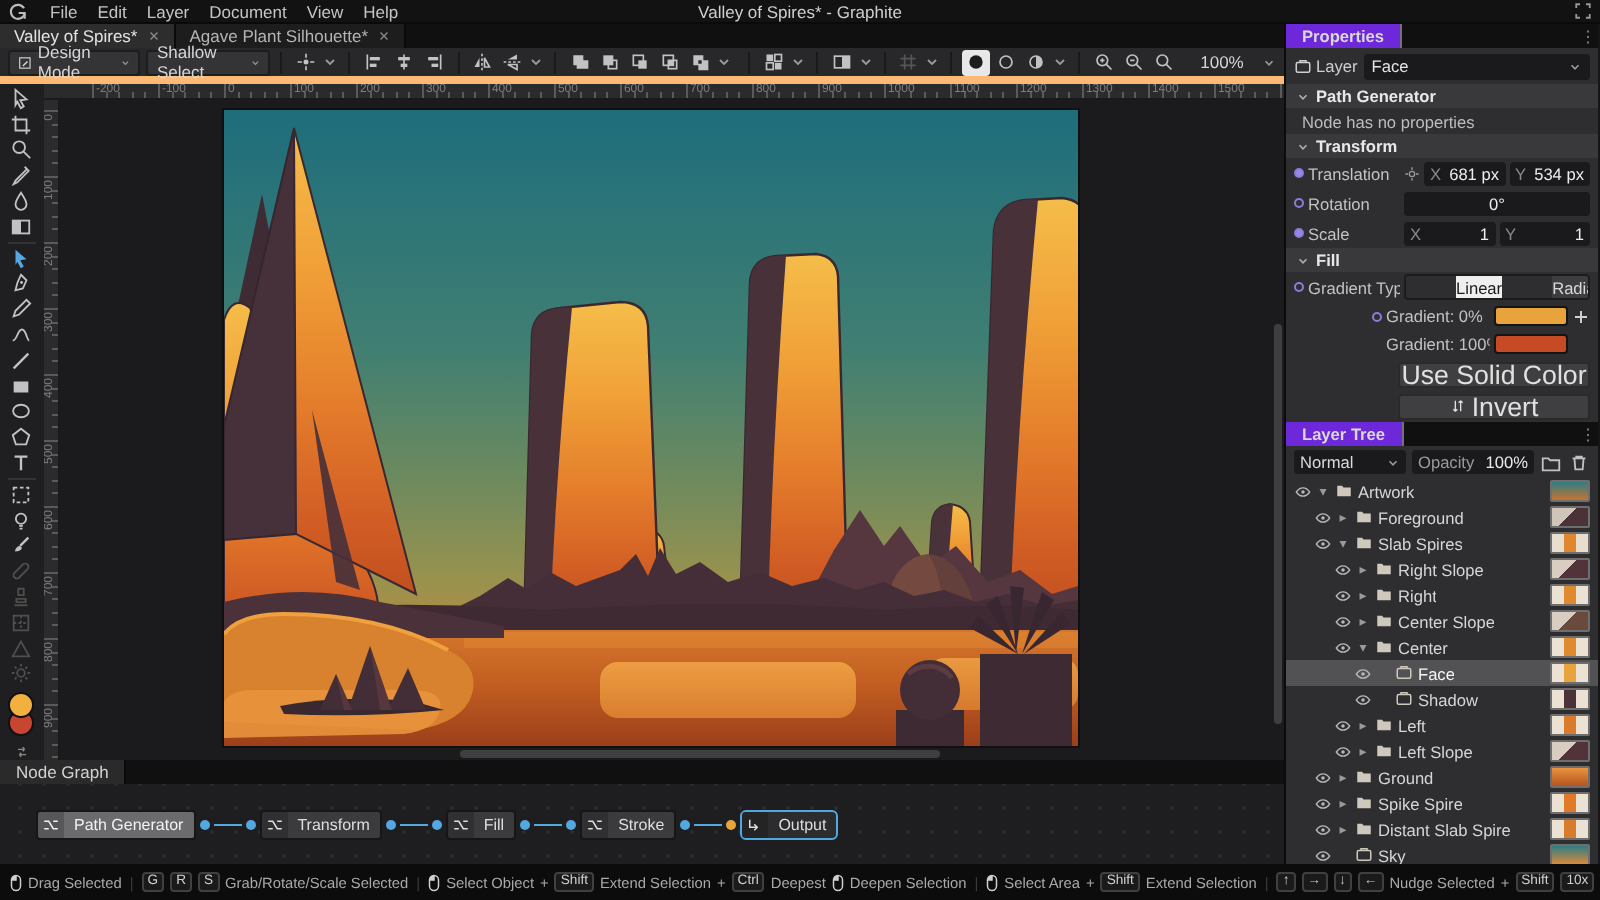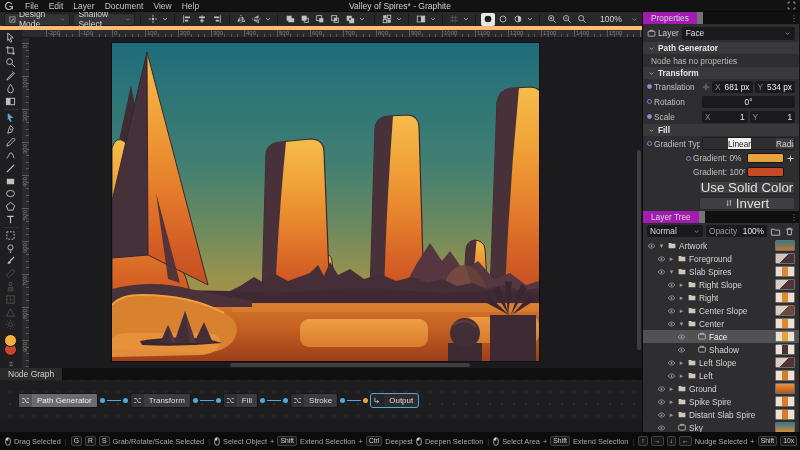--- a/index.html
+++ b/index.html
@@ -81,21 +81,21 @@
   .ng-icon { width:13px; display:flex; align-items:center; justify-content:center; background:rgba(0,0,0,0.18); }
   .ng-icon .icon { width:9px; height:9px; }
   .ng-label { display:flex; align-items:center; padding:0 5px; white-space:nowrap; }
   .wire { display:flex; align-items:center; }
   .wire .dot { width:5px; height:5px; border-radius:50%; margin:0 2px; }
   .wire .line { width:14px; height:1px; }
 
   
   .right-panel { width:156px; background:#2e2e30; display:flex; flex-direction:column; font-size:8.3px; }
   .panel-tabs { height:12px; background:#101010; display:flex; align-items:stretch; }
-  .panel-tab { padding:0 8px; display:flex; align-items:center; background:#a21caf; color:#d8d8d8; border-right:6px solid #737373; }
+  .panel-tab { padding:0 8px; display:flex; align-items:center; background:#6d28d9; color:#d8d8d8; border-right:1px solid #737373;font-weight:bold; }
   .panel-dots { margin-left:auto; width:10px; display:flex; align-items:center; justify-content:center; color:#8c8c8c; font-size:8px; }
 
   .layer-row { height:18px; display:flex; align-items:center; gap:3px; padding:0 4px; }
   .layer-chip { display:flex; align-items:center; gap:2px; color:#cfcfcf; }
   .layer-chip .icon { width:9px; height:9px; }
   .dd { flex:1; display:flex; align-items:center; background:#1a1a1c; border-radius:2px; height:13px; padding:0 4px; color:#e2e2e2; }
   .dd .chev { margin-left:auto; width:7px; height:7px; color:#9a9a9a; }
 
   .sec-header { height:12px; background:#39393b; display:flex; align-items:center; gap:3px; padding:0 5px; font-weight:bold; color:#e8e8e8; }
   .sec-header .chev { width:7px; height:7px; color:#b0b0b0; }
@@ -170,20 +170,38 @@
     <span class="icon fs-icon">
         <svg viewBox="0 0 12 12">
           <path d="M1.5 4V1.5H4M8 1.5h2.5V4M10.5 8v2.5H8M4 10.5H1.5V8" fill="none" stroke="currentColor" stroke-width="1.2"></path>
         </svg>
       </span>
   </div>
 
   <div class="main">
 
     <div class="left-pane">
+      <div class="doc-tabs" id="doc-tabs">
+          <div class="doc-tab active">
+            <span>Valley of Spires*</span>
+            <span class="icon close">
+              <svg viewBox="0 0 12 12">
+                <path d="M2.5 2.5l7 7M9.5 2.5l-7 7" fill="none" stroke="currentColor" stroke-width="1.4"></path>
+              </svg>
+            </span>
+          </div>
+          <div class="doc-tab">
+            <span>Agave Plant Silhouette*</span>
+            <span class="icon close">
+              <svg viewBox="0 0 12 12">
+                <path d="M2.5 2.5l7 7M9.5 2.5l-7 7" fill="none" stroke="currentColor" stroke-width="1.4"></path>
+              </svg>
+            </span>
+          </div>
+        </div>
 
       <div class="vtoolbar">
         <div class="tb-dd">
           <span class="icon">
               <svg viewBox="0 0 12 12">
                 <rect x="1.5" y="1.5" width="9" height="9" fill="none" stroke="currentColor"></rect>
                 <path d="M3.8 8.2l4-4 .9.9-4 4z" fill="currentColor"></path>
               </svg>
             </span>
           <span>Design Mode</span>
@@ -1279,38 +1297,38 @@
                 <path d="M1 6c1.6-2.3 3.2-3.1 5-3.1S9.4 3.7 11 6C9.4 8.3 7.8 9.1 6 9.1S2.6 8.3 1 6z" fill="none" stroke="currentColor"></path>
                 <circle cx="6" cy="6" r="1.3" fill="currentColor"></circle>
               </svg>
             </span>
     <span class="lt-arrow">▸</span>
     <span class="icon lt-kind">
               <svg viewBox="0 0 12 12">
                 <path fill="currentColor" d="M1.5 2.5h3.2l1 1.2h4.8v5.8H1.5z"></path>
               </svg>
             </span>
+    <span class="lt-label">Left</span>
+    <span class="lt-thumb" style="background:linear-gradient(90deg, #ece2d3 32%, #d97b2c 32%, #d97b2c 68%, #ece2d3 68%)"></span>
+  </div>
+          <div class="lt-row" style="padding-left:24px">
+    <span class="icon lt-eye">
+              <svg viewBox="0 0 12 12">
+                <path d="M1 6c1.6-2.3 3.2-3.1 5-3.1S9.4 3.7 11 6C9.4 8.3 7.8 9.1 6 9.1S2.6 8.3 1 6z" fill="none" stroke="currentColor"></path>
+                <circle cx="6" cy="6" r="1.3" fill="currentColor"></circle>
+              </svg>
+            </span>
+    <span class="lt-arrow">▸</span>
+    <span class="icon lt-kind">
+              <svg viewBox="0 0 12 12">
+                <path fill="currentColor" d="M1.5 2.5h3.2l1 1.2h4.8v5.8H1.5z"></path>
+              </svg>
+            </span>
     <span class="lt-label">Left Slope</span>
     <span class="lt-thumb" style="background:linear-gradient(135deg, #d8cdc0 45%, #53333a 45%)"></span>
-  </div>
-          <div class="lt-row" style="padding-left:24px">
-    <span class="icon lt-eye">
-              <svg viewBox="0 0 12 12">
-                <path d="M1 6c1.6-2.3 3.2-3.1 5-3.1S9.4 3.7 11 6C9.4 8.3 7.8 9.1 6 9.1S2.6 8.3 1 6z" fill="none" stroke="currentColor"></path>
-                <circle cx="6" cy="6" r="1.3" fill="currentColor"></circle>
-              </svg>
-            </span>
-    <span class="lt-arrow">▸</span>
-    <span class="icon lt-kind">
-              <svg viewBox="0 0 12 12">
-                <path fill="currentColor" d="M1.5 2.5h3.2l1 1.2h4.8v5.8H1.5z"></path>
-              </svg>
-            </span>
-    <span class="lt-label">Left</span>
-    <span class="lt-thumb" style="background:linear-gradient(90deg, #ece2d3 32%, #d97b2c 32%, #d97b2c 68%, #ece2d3 68%)"></span>
   </div>
           <div class="lt-row" style="padding-left:14px">
     <span class="icon lt-eye">
               <svg viewBox="0 0 12 12">
                 <path d="M1 6c1.6-2.3 3.2-3.1 5-3.1S9.4 3.7 11 6C9.4 8.3 7.8 9.1 6 9.1S2.6 8.3 1 6z" fill="none" stroke="currentColor"></path>
                 <circle cx="6" cy="6" r="1.3" fill="currentColor"></circle>
               </svg>
             </span>
     <span class="lt-arrow">▸</span>
     <span class="icon lt-kind">

